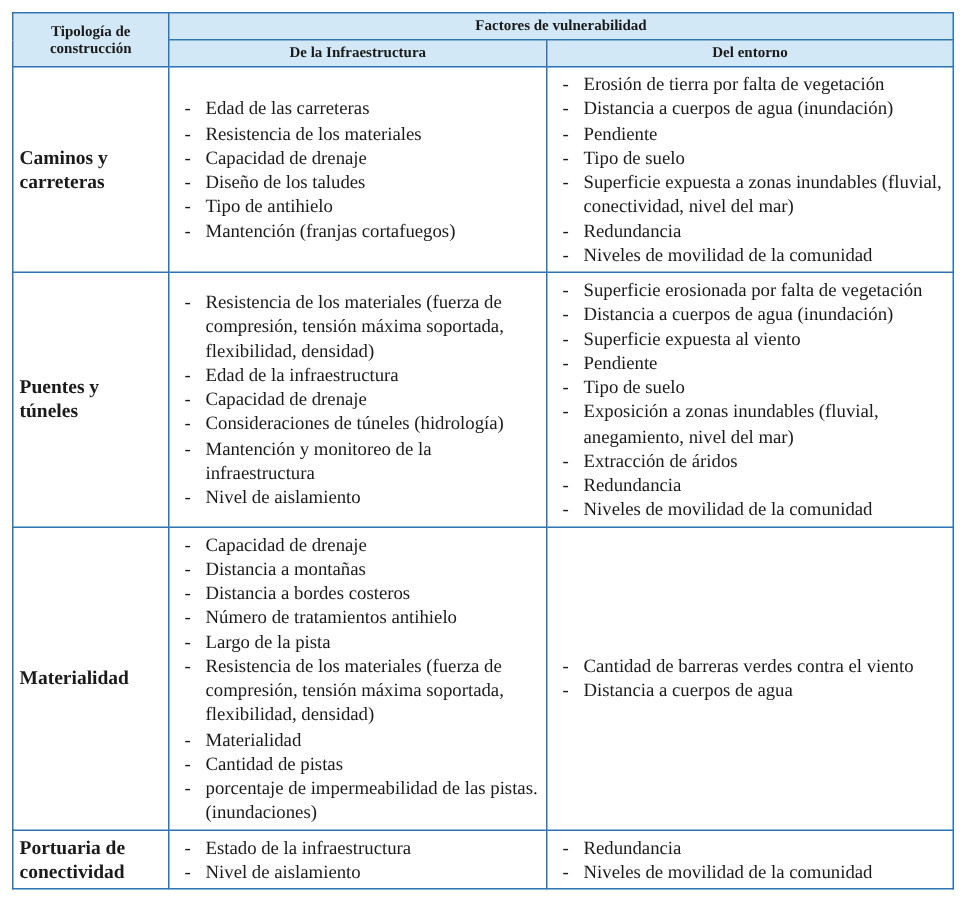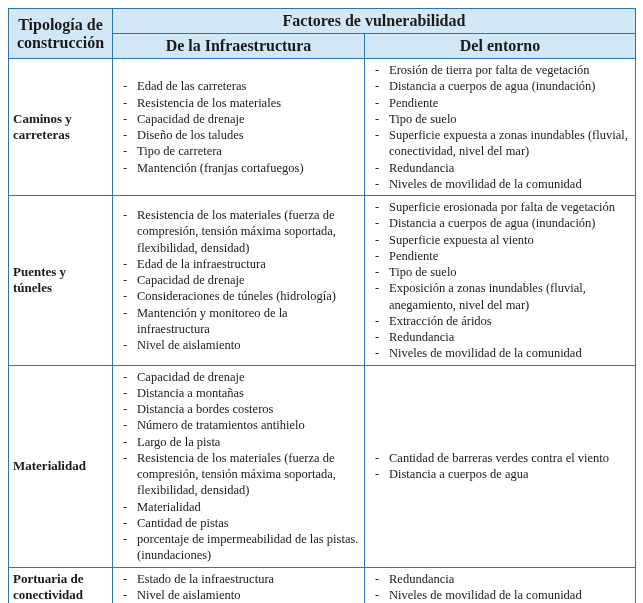--- a/index.html
+++ b/index.html
@@ -21,21 +21,21 @@
     width:627px;
   }
   table.vuln th, table.vuln td{
     border:1px solid var(--border);
     vertical-align:middle;
     padding:3px 4px;
   }
   thead th{
     background:var(--header-bg);
     font-weight:bold;
-    font-size:16px;
+    font-size:10px;
     text-align:center;
     padding:4px 4px;
   }
   th.typ{
     font-weight:bold;
     font-size:13px;
     text-align:left;
     background:#ffffff;
   }
   td.listcell{
@@ -90,21 +90,21 @@
             <div class="item">
               <span class="dash">-</span>
               <span class="txt">Capacidad de drenaje</span>
             </div>
             <div class="item">
               <span class="dash">-</span>
               <span class="txt">Diseño de los taludes</span>
             </div>
             <div class="item">
               <span class="dash">-</span>
-              <span class="txt">Tipo de carretera</span>
+              <span class="txt">Tipo de antihielo</span>
             </div>
             <div class="item">
               <span class="dash">-</span>
               <span class="txt">Mantención (franjas cortafuegos)</span>
             </div>
           </div>
         </td>
         <td class="listcell">
           <div class="list">
             <div class="item">

